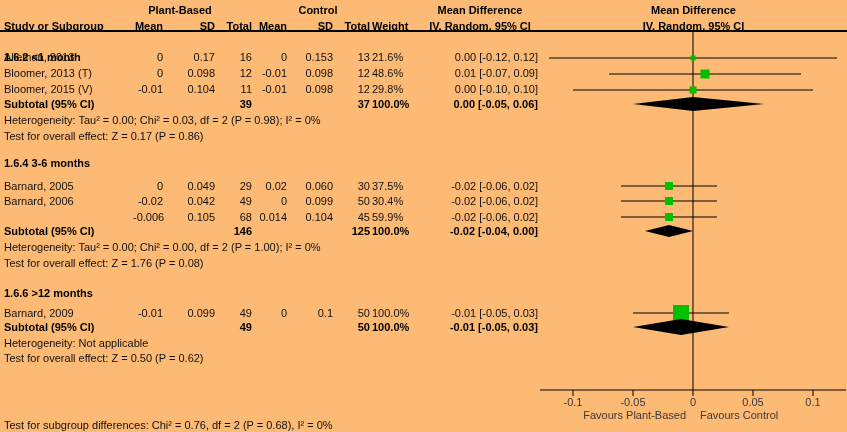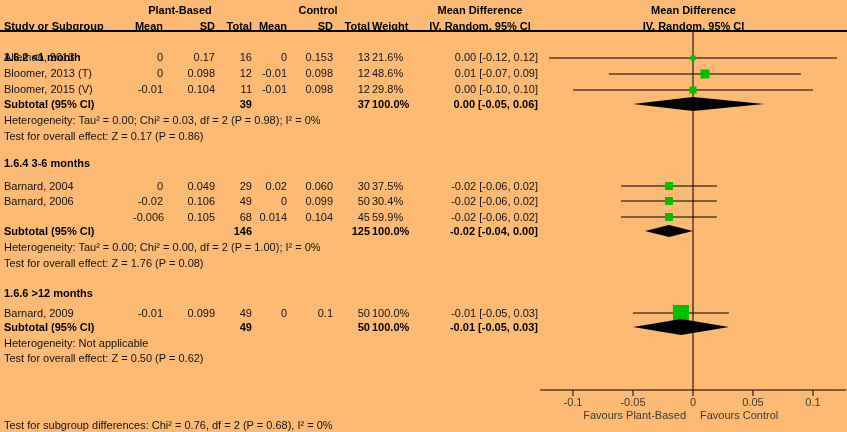--- a/index.html
+++ b/index.html
@@ -98,34 +98,34 @@
     <span class="c full">Heterogeneity: Tau² = 0.00; Chi² = 0.03, df = 2 (P = 0.98); I² = 0%</span>
   </div>
   <div class="trow" style="top:129px">
     <span class="c full">Test for overall effect: Z = 0.17 (P = 0.86)</span>
   </div>
 
   <div class="trow bold" style="top:156px">
     <span class="c full">1.6.4 3-6 months</span>
   </div>
   <div class="trow" style="top:179px">
-    <span class="c c-study">Barnard, 2004</span>
+    <span class="c c-study">Barnard, 2005</span>
     <span class="c c-m1">0</span>
     <span class="c c-sd1">0.049</span>
     <span class="c c-t1">29</span>
     <span class="c c-m2">0.02</span>
     <span class="c c-sd2">0.060</span>
     <span class="c c-t2">30</span>
     <span class="c c-w">37.5%</span>
     <span class="c c-ci">-0.02 [-0.06, 0.02]</span>
   </div>
   <div class="trow" style="top:194px">
     <span class="c c-study">Barnard, 2006</span>
     <span class="c c-m1">-0.02</span>
-    <span class="c c-sd1">0.106</span>
+    <span class="c c-sd1">0.042</span>
     <span class="c c-t1">49</span>
     <span class="c c-m2">0</span>
     <span class="c c-sd2">0.099</span>
     <span class="c c-t2">50</span>
     <span class="c c-w">30.4%</span>
     <span class="c c-ci">-0.02 [-0.06, 0.02]</span>
   </div>
   <div class="trow" style="top:210px">
     <span class="c c-m1">-0.006</span>
     <span class="c c-sd1">0.105</span>

